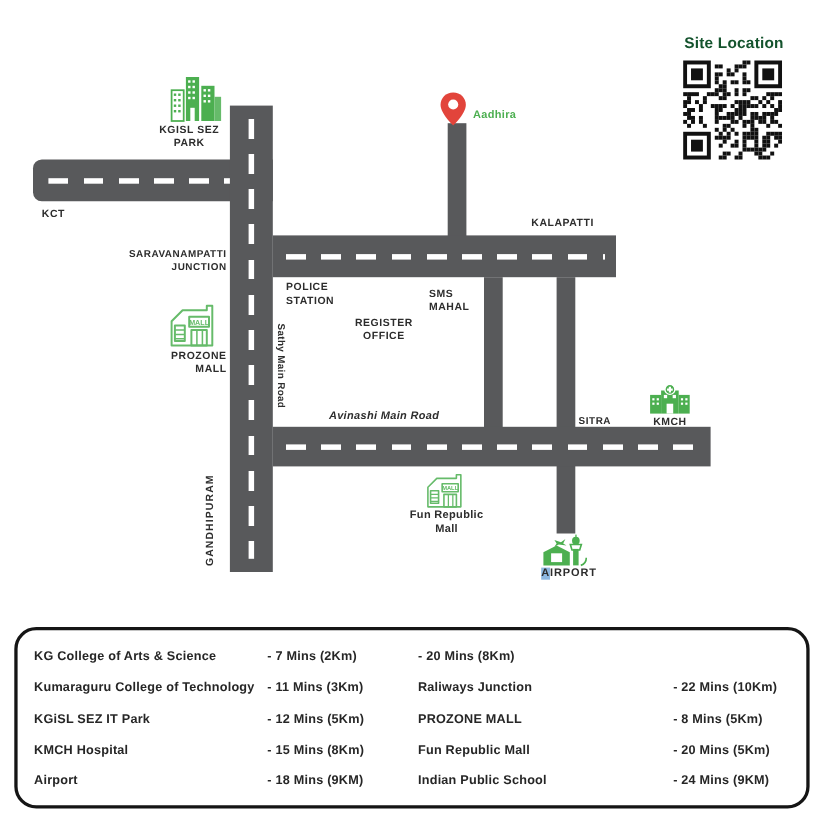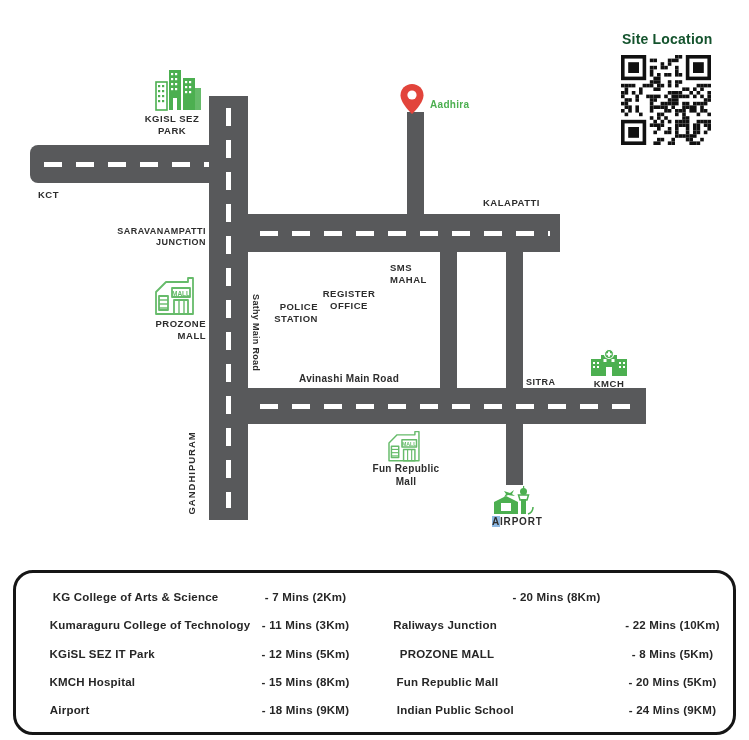--- a/index.html
+++ b/index.html
@@ -27,26 +27,26 @@
 
   
   .lbl { position:absolute; font-weight:bold; color:#2d2d2d; font-size:9.5px;
          letter-spacing:.5px; white-space:pre-line; line-height:1.25; }
   .green  { color:#4CAF50; }
 
   #lbl-kct          { left:38px;  top:189px; }
   #lbl-kgisl        { left:128px; top:113px; width:88px; text-align:center; }
   #lbl-sarav        { left:100px; top:226px; width:106px; text-align:right; font-size:9px; }
   #lbl-prozone      { left:128px; top:318px; width:78px; text-align:right; }
-  #lbl-police       { left:260px; top:256px; width:58px; text-align:right;margin-top:45px; }
+  #lbl-police       { left:260px; top:256px; width:58px; text-align:left; }
   #lbl-register     { left:318px; top:260px; width:62px; text-align:center;margin-top:28px; }
   #lbl-sms          { left:390px; top:262px; width:50px; text-align:left; }
   #lbl-kalapatti    { left:483px; top:197px; }
   #lbl-aadhira      { left:430px; top:99px; font-size:10px; letter-spacing:.3px; }
-  #lbl-avinashi     { left:299px; top:373px; font-size:10px; letter-spacing:.3px; }
+  #lbl-avinashi     { left:299px; top:373px; font-size:10px; letter-spacing:.3px;font-style:italic; }
   #lbl-sitra        { left:526px; top:377px; font-size:9px; }
   #lbl-kmch         { left:589px; top:378px; width:40px; text-align:center; }
   #lbl-funrep       { left:361px; top:463px; width:90px; text-align:center; font-size:10px; letter-spacing:.3px; }
   #lbl-airport      { left:492px; top:516px; font-size:10px; letter-spacing:.8px; }
   #lbl-airport .hl  { background:#8DB8E2; }
 
   #lbl-sathy { left:210px; top:327px; width:90px; text-align:center; font-size:9px;
                transform:rotate(90deg); transform-origin:center; letter-spacing:.3px; }
   #lbl-gandhi { left:144px; top:467px; width:96px; text-align:center; font-size:9.5px;
                 transform:rotate(-90deg); transform-origin:center; letter-spacing:1px; }
@@ -62,21 +62,21 @@
 
   
   #site-title { position:absolute; left:622px; top:31px; font-size:14px; font-weight:bold;
                 color:#14532d; letter-spacing:.2px; }
   #qr { position:absolute; left:621px; top:53px; width:90px; height:94px; }
 
   
   .table-box { position:absolute; left:13px; top:570px; width:723px; height:165px;
                border:3px solid #151515; border-radius:20px; display:flex;
                padding:10px 0 8px 0; background:#fff; }
-  .tcol { display:flex; flex-direction:column;align-items:center; }
+  .tcol { display:flex; flex-direction:column; }
   .tcol-left  { width:352px; padding-left:15px; }
   .tcol-right { flex:1; padding-left:12px; }
   .trow { flex:1; display:flex; align-items:center; }
   .trow .tname, .trow .ttime { font-size:11.5px; font-weight:bold; color:#262626; letter-spacing:.2px; }
   .tcol-left  .tname { width:212px; }
   .tcol-right .tname { width:232px; }
 </style>
 </head>
 <body>
 

